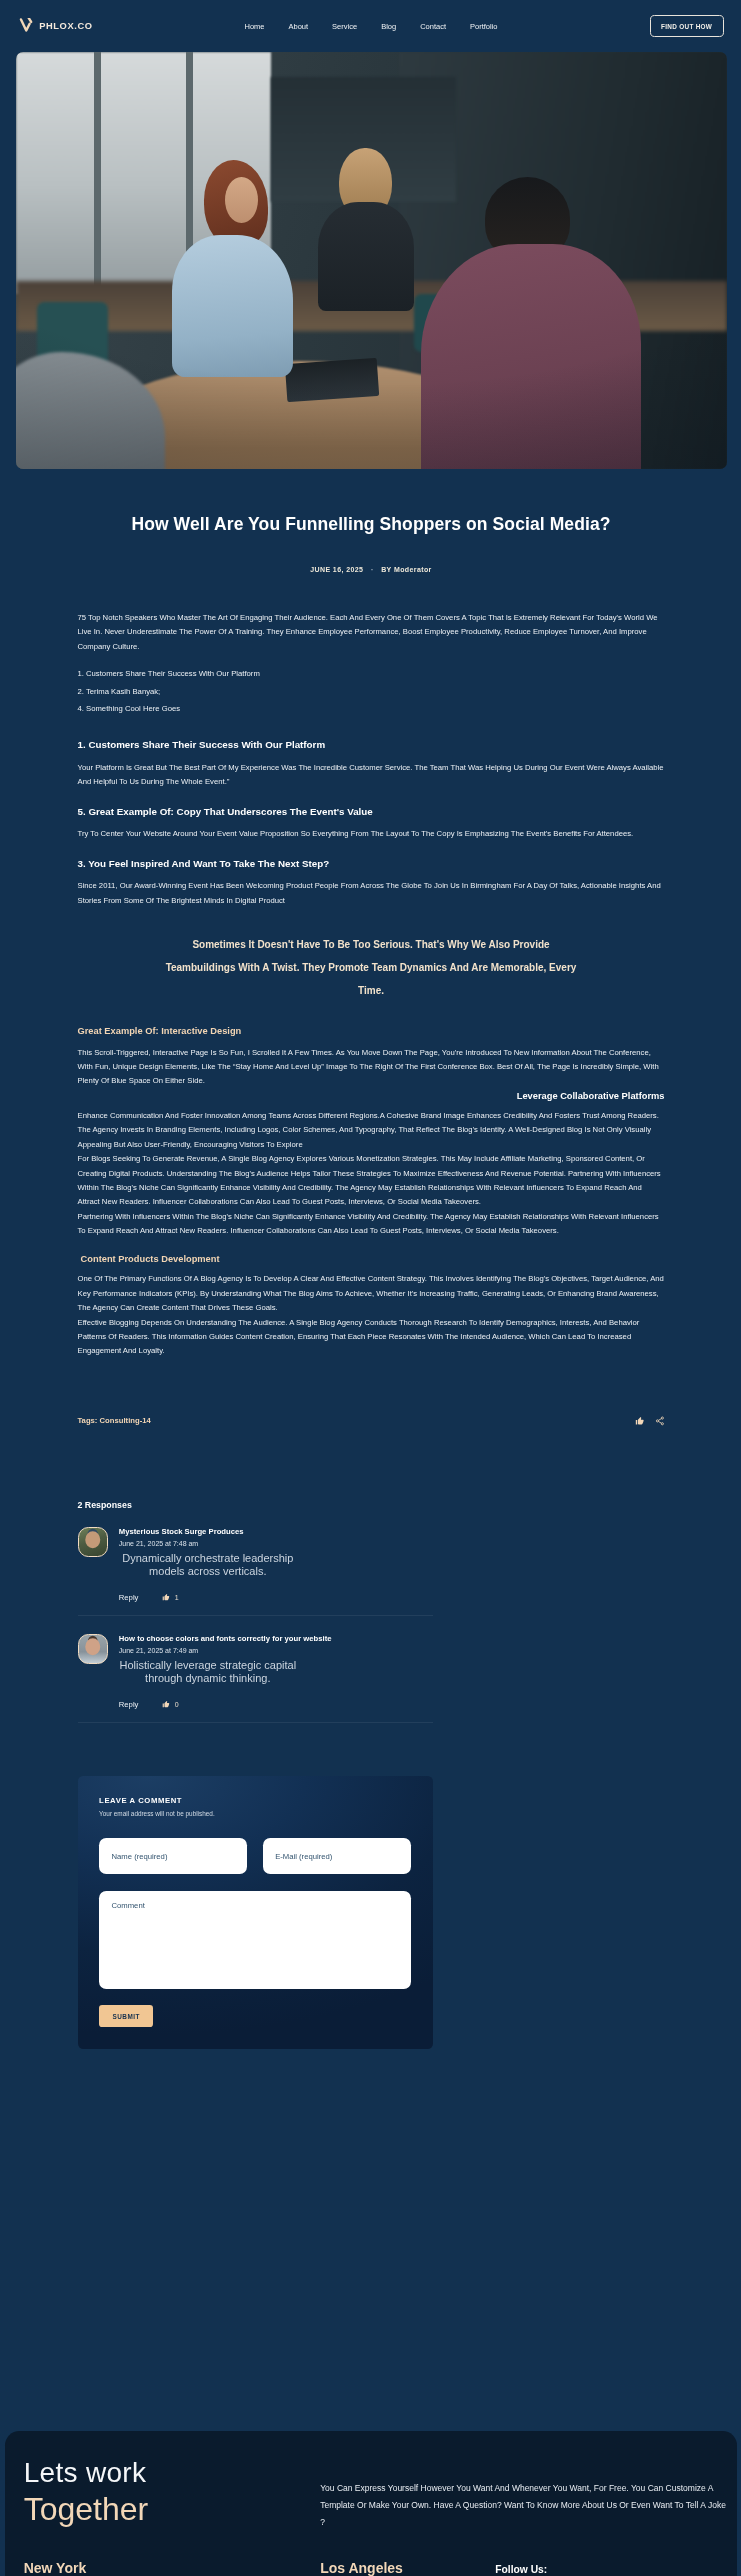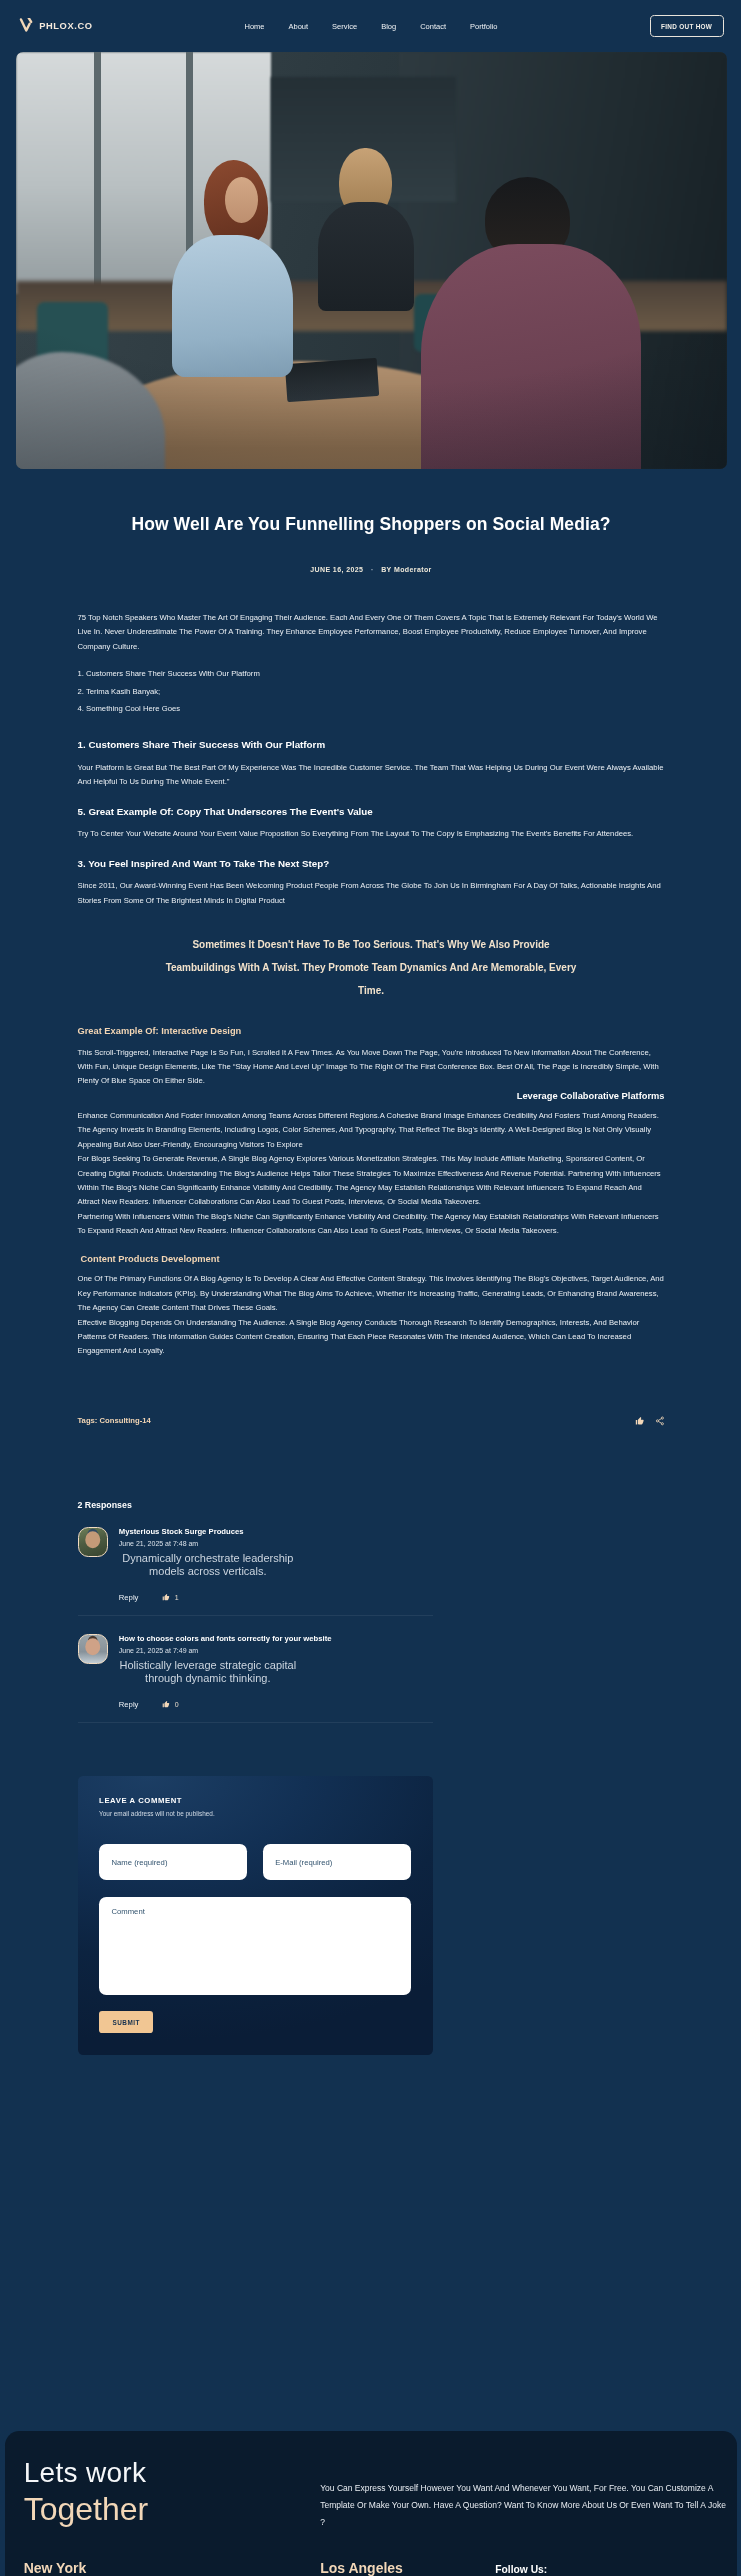--- a/index.html
+++ b/index.html
@@ -93,21 +93,21 @@
   .c-text { margin-top:5.2px; font-size:11px; line-height:13.4px; color:#ccd5df; max-width:178px; font-weight:500;text-align:center; }
   .c-actions { margin-top:14.4px; display:flex; align-items:center; gap:24px; }
   .c-reply { font-size:7.7px; color:#eef2f6; font-weight:500; cursor:pointer; }
   .c-like { display:flex; align-items:center; gap:4.1px; cursor:pointer; }
   .c-like-count { font-size:7px; color:#e7dccb; }
   
   .form-card { margin-top:53px; width:355px; border-radius:5.2px; padding:19.6px 21.6px 21.6px;
     background:radial-gradient(130% 95% at 20% 0%, #1c3e64 0%, #123054 34%, #0c2340 68%, #0a1d37 100%); }
   .f-heading { font-size:7.7px; font-weight:700; letter-spacing:0.6px; color:#ffffff; }
   .f-note { margin-top:5.2px; font-size:6.4px; color:#d3dce6; font-weight:500; }
-  .f-inputs { margin-top:27px; display:flex; gap:15.5px;align-items:center; }
+  .f-inputs { margin-top:21px; display:flex; gap:15.5px;align-items:center; }
   .f-inputs input { flex:1; height:36px; border:none; border-radius:7.2px; background:#ffffff;
     padding:0 12.4px; font-size:7.7px; color:#28496a; font-family:inherit; outline:none; }
   .form-card ::placeholder { color:#33546f; opacity:1; }
   .f-textarea { margin-top:16.5px; width:100%; height:98px; border:none; border-radius:7.2px;
     background:#ffffff; padding:10.3px 12.4px; font-size:7.7px; color:#28496a; font-family:inherit;
     resize:none; outline:none; }
   .f-submit { margin-top:14.4px; display:inline-block; background:#f1c693; color:#14304e;
     border:none; border-radius:3.1px; padding:7.7px 13.4px; font-size:6.4px; font-weight:700;
     letter-spacing:0.5px; cursor:pointer; font-family:inherit; }
   .spacer { flex:1; min-height:0; }

